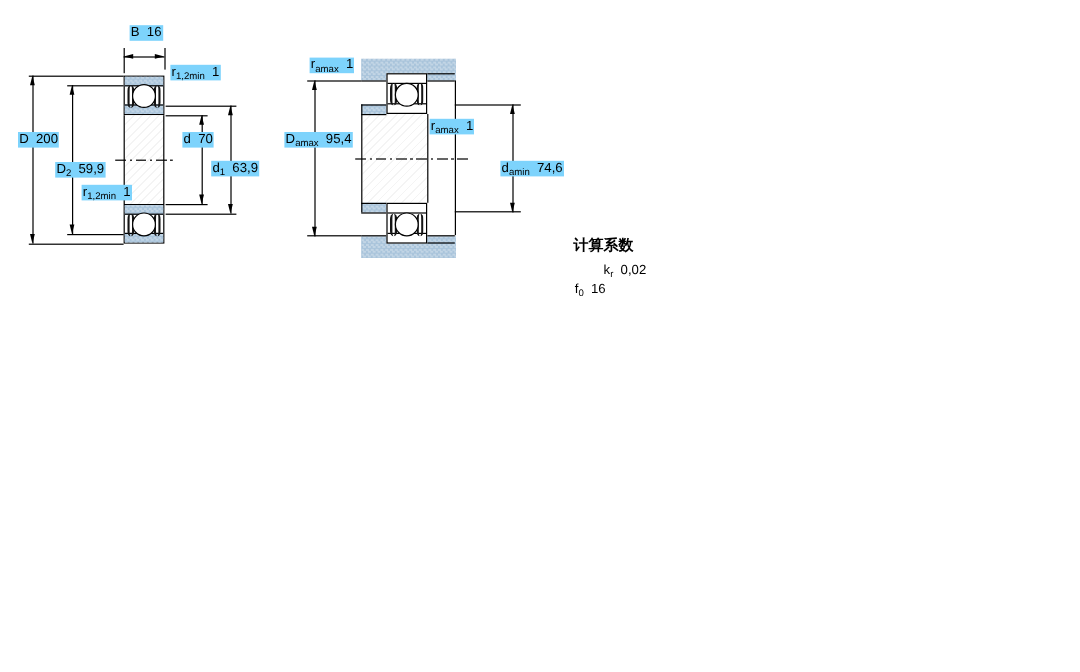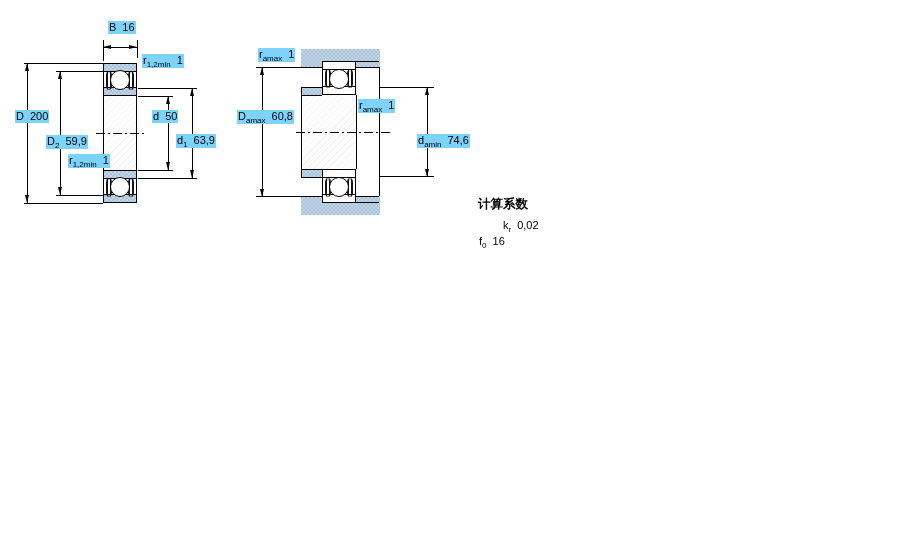--- a/index.html
+++ b/index.html
@@ -89,21 +89,21 @@
     <div class="lbl" style="left:68px;top:154px;">
       <span>r</span><span class="sub">1,2min</span><span class="val">1</span>
     </div>
 
     <div class="h" style="left:138px;top:96px;width:35px;"></div>
     <div class="h" style="left:138px;top:170px;width:35px;"></div>
     <div class="v" style="left:168px;top:96px;height:74px;"></div>
     <div class="au" style="left:166px;top:96px;"></div>
     <div class="ad" style="left:166px;top:162px;"></div>
     <div class="lbl" style="left:152px;top:110px;">
-      <span>d</span><span class="val">50</span>
+      <span>d</span><span class="val">70</span>
     </div>
 
     <div class="h" style="left:138px;top:88px;width:59px;"></div>
     <div class="h" style="left:138px;top:178px;width:59px;"></div>
     <div class="v" style="left:192px;top:88px;height:90px;"></div>
     <div class="au" style="left:190px;top:88px;"></div>
     <div class="ad" style="left:190px;top:170px;"></div>
     <div class="lbl" style="left:176px;top:134px;">
       <span>d</span><span class="sub">1</span><span class="val">63,9</span>
     </div>
@@ -152,21 +152,21 @@
     <div class="lbl" style="left:258px;top:48px;">
       <span>r</span><span class="sub">amax</span><span class="val">1</span>
     </div>
 
     <div class="h" style="left:256px;top:67px;width:45px;"></div>
     <div class="h" style="left:256px;top:196px;width:45px;"></div>
     <div class="v" style="left:262px;top:67px;height:130px;"></div>
     <div class="au" style="left:260px;top:67px;"></div>
     <div class="ad" style="left:260px;top:189px;"></div>
     <div class="lbl" style="left:237px;top:110px;">
-      <span>D</span><span class="sub">amax</span><span class="val">60,8</span>
+      <span>D</span><span class="sub">amax</span><span class="val">95,4</span>
     </div>
 
     <div class="lbl" style="left:358px;top:99px;">
       <span>r</span><span class="sub">amax</span><span class="val">1</span>
     </div>
 
     <div class="h" style="left:379px;top:87px;width:55px;"></div>
     <div class="h" style="left:379px;top:176px;width:55px;"></div>
     <div class="v" style="left:427px;top:87px;height:90px;"></div>
     <div class="au" style="left:425px;top:87px;"></div>

